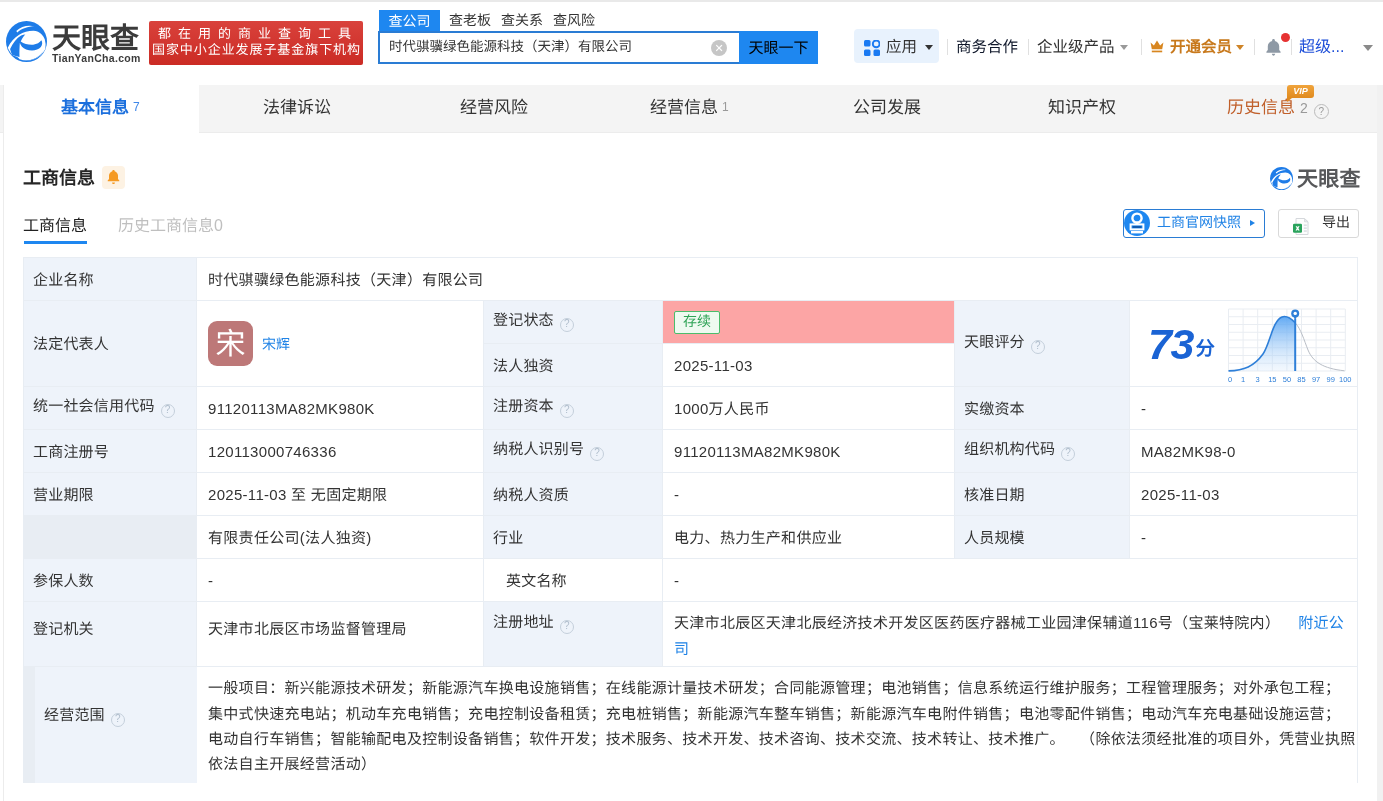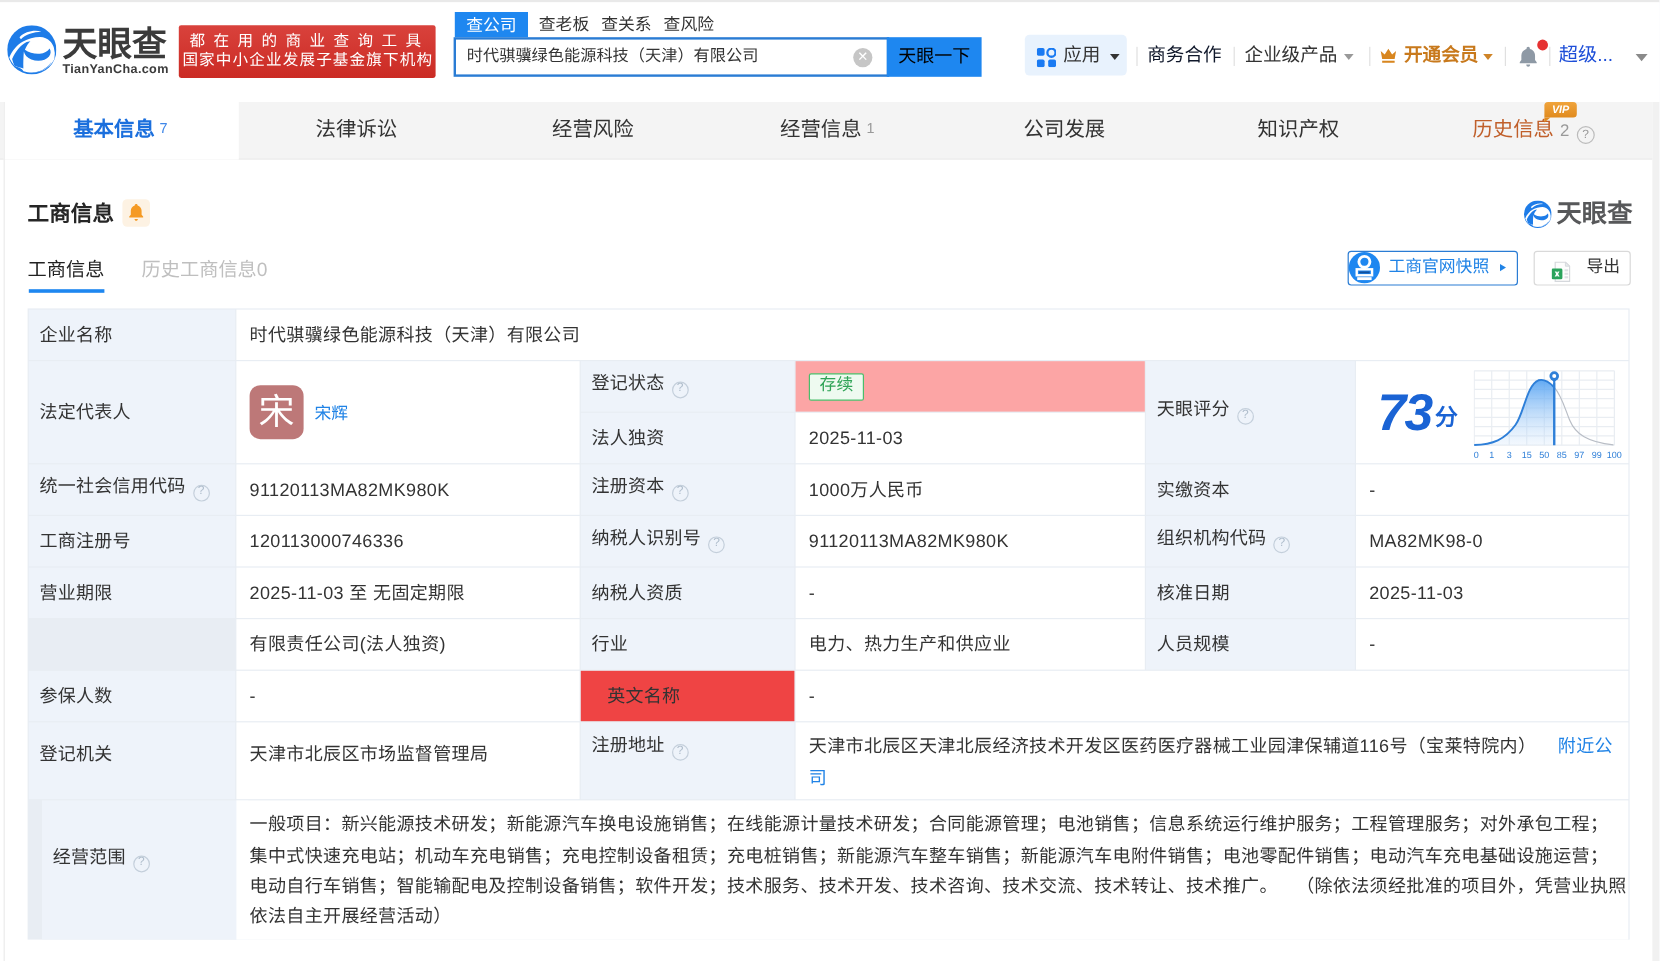--- a/index.html
+++ b/index.html
@@ -332,21 +332,21 @@
       </div>
 <div class="abs cellc" style="left:1107px;top:259px;width:227px;height:42px;background:#fff;padding-left:11px;">
         <span class="val">-</span>
       </div>
 <div class="abs cellc" style="left:1px;top:302px;width:172px;height:42px;background:#eef3fa;padding-left:9px;">
         <span class="lbl">参保人数</span>
       </div>
 <div class="abs cellc" style="left:174px;top:302px;width:286px;height:42px;background:#fff;padding-left:11px;">
         <span class="val">-</span>
       </div>
-<div class="abs cellc" style="left:461px;top:302px;width:178px;height:42px;background:#ef4444;padding-left:22px;">
+<div class="abs cellc" style="left:461px;top:302px;width:178px;height:42px;background:#ffffff;padding-left:22px;">
         <span class="lbl">英文名称</span>
       </div>
 <div class="abs cellc" style="left:640px;top:302px;width:694px;height:42px;background:#fff;padding-left:11px;">
         <span class="val">-</span>
       </div>
 <div class="abs cellc" style="left:1px;top:345px;width:172px;height:64px;background:#eef3fa;padding-left:9px;">
         <span class="lbl" style="position:relative;top:-6px;">登记机关</span>
       </div>
 <div class="abs cellc" style="left:174px;top:345px;width:286px;height:64px;background:#fff;padding-left:11px;">
         <span class="val" style="position:relative;top:-6px;">天津市北辰区市场监督管理局</span>

